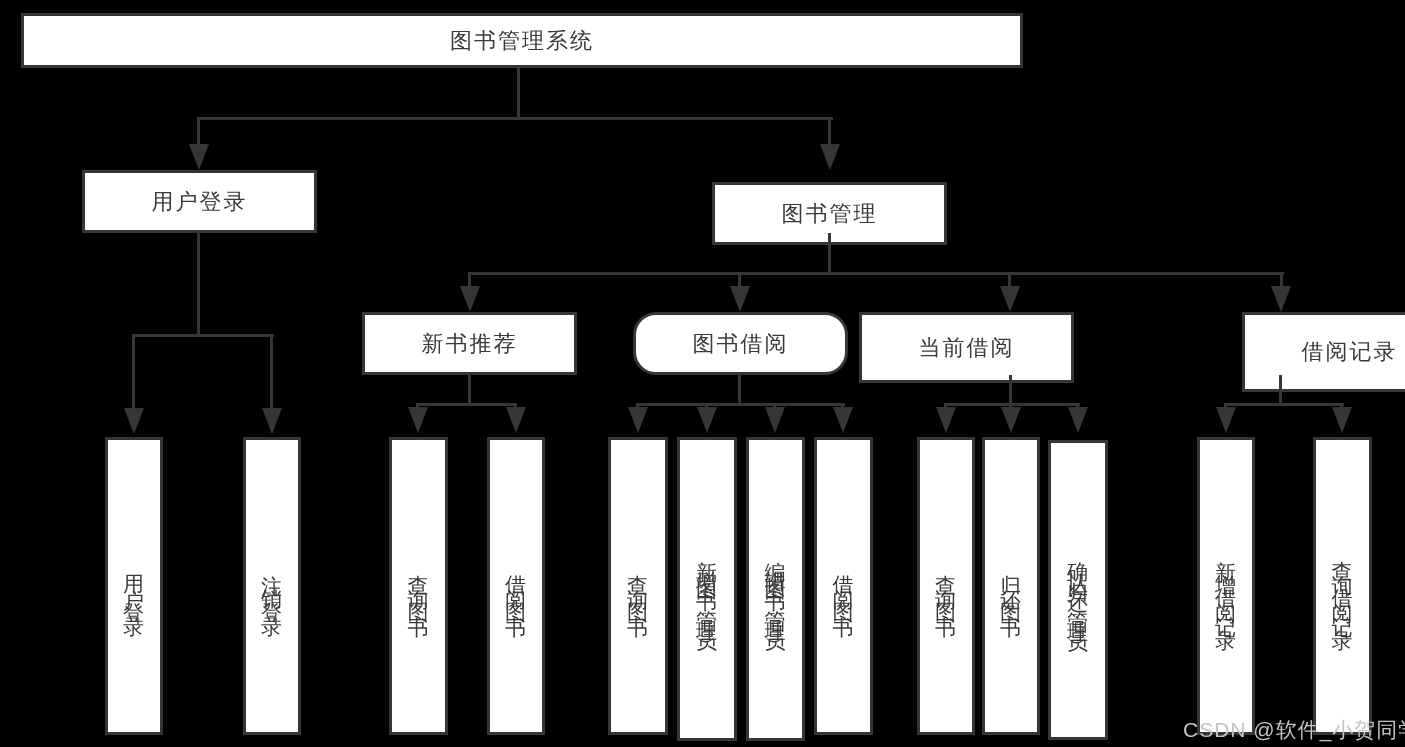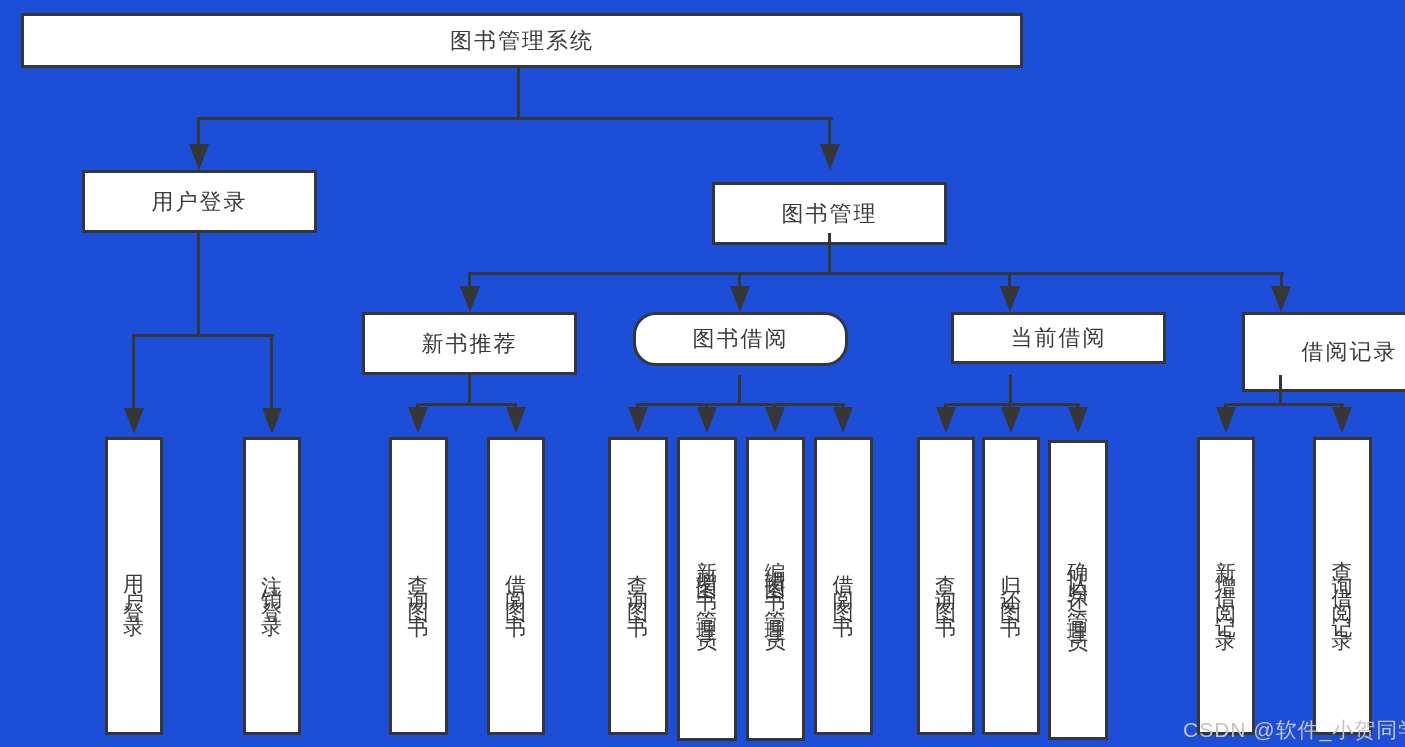--- a/index.html
+++ b/index.html
@@ -1,20 +1,20 @@
 <!DOCTYPE html>
 <html><head>
 <meta charset="utf-8">
 <style>
   html, body { margin: 0; padding: 0; background: #ffffff; }
   .canvas {
     position: relative;
     width: 1405px;
     height: 747px;
-    background: #1d4ed8;
+    background: #000000;
     font-family: "Liberation Sans", "DejaVu Sans", sans-serif;
     color: #3a3a3a;
     overflow: hidden;
   }
   
   .hbox {
     position: absolute;
     box-sizing: border-box;
     border: 3px solid #363636;
     background: #ffffff;
@@ -97,22 +97,22 @@
   <div class="vline" style="left:468px; top:272px; height:16px;"></div>
   <div class="vline" style="left:738px; top:272px; height:16px;"></div>
   <div class="vline" style="left:1008px; top:272px; height:16px;"></div>
   <div class="vline" style="left:1280px; top:272px; height:16px;"></div>
   <div class="arr" style="left:460px; top:286px;"></div>
   <div class="arr" style="left:730px; top:286px;"></div>
   <div class="arr" style="left:1000px; top:286px;"></div>
   <div class="arr" style="left:1271px; top:286px;"></div>
 
   <div class="hbox" style="left:362px; top:312px; width:215px; height:63px;text-align:center;">新书推荐</div>
-  <div class="hbox" style="left:633px; top:312px; width:215px; height:54px;border-radius:23px;">图书借阅</div>
-  <div class="hbox" style="left:951px; top:312px; width:215px; height:52px;">当前借阅</div>
+  <div class="hbox" style="left:633px; top:312px; width:215px; height:63px;border-radius:23px;">图书借阅</div>
+  <div class="hbox" style="left:859px; top:312px; width:215px; height:71px;">当前借阅</div>
   <div class="hbox" style="left:1242px; top:312px; width:215px; height:80px;">借阅记录</div>
 
   <div class="vline" style="left:468px; top:375px; height:31px;"></div>
   <div class="hline" style="left:416px; top:403px; width:101px;"></div>
   <div class="vline" style="left:416px; top:403px; height:8px;"></div>
   <div class="vline" style="left:514px; top:403px; height:8px;"></div>
   <div class="arr" style="left:408px; top:407px;"></div>
   <div class="arr" style="left:506px; top:407px;"></div>
 
   <div class="vline" style="left:738px; top:375px; height:31px;"></div>

